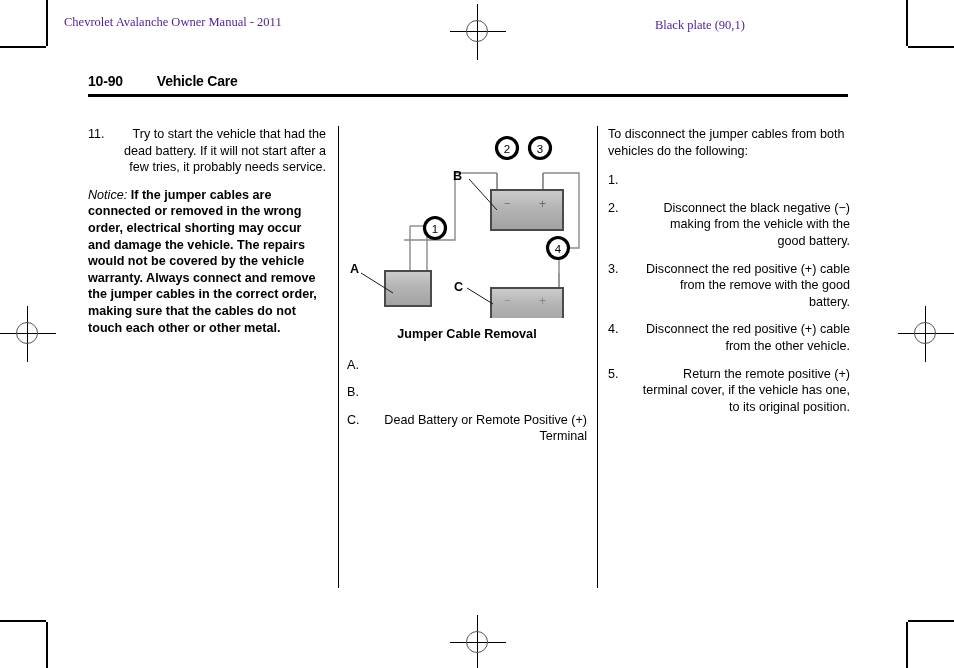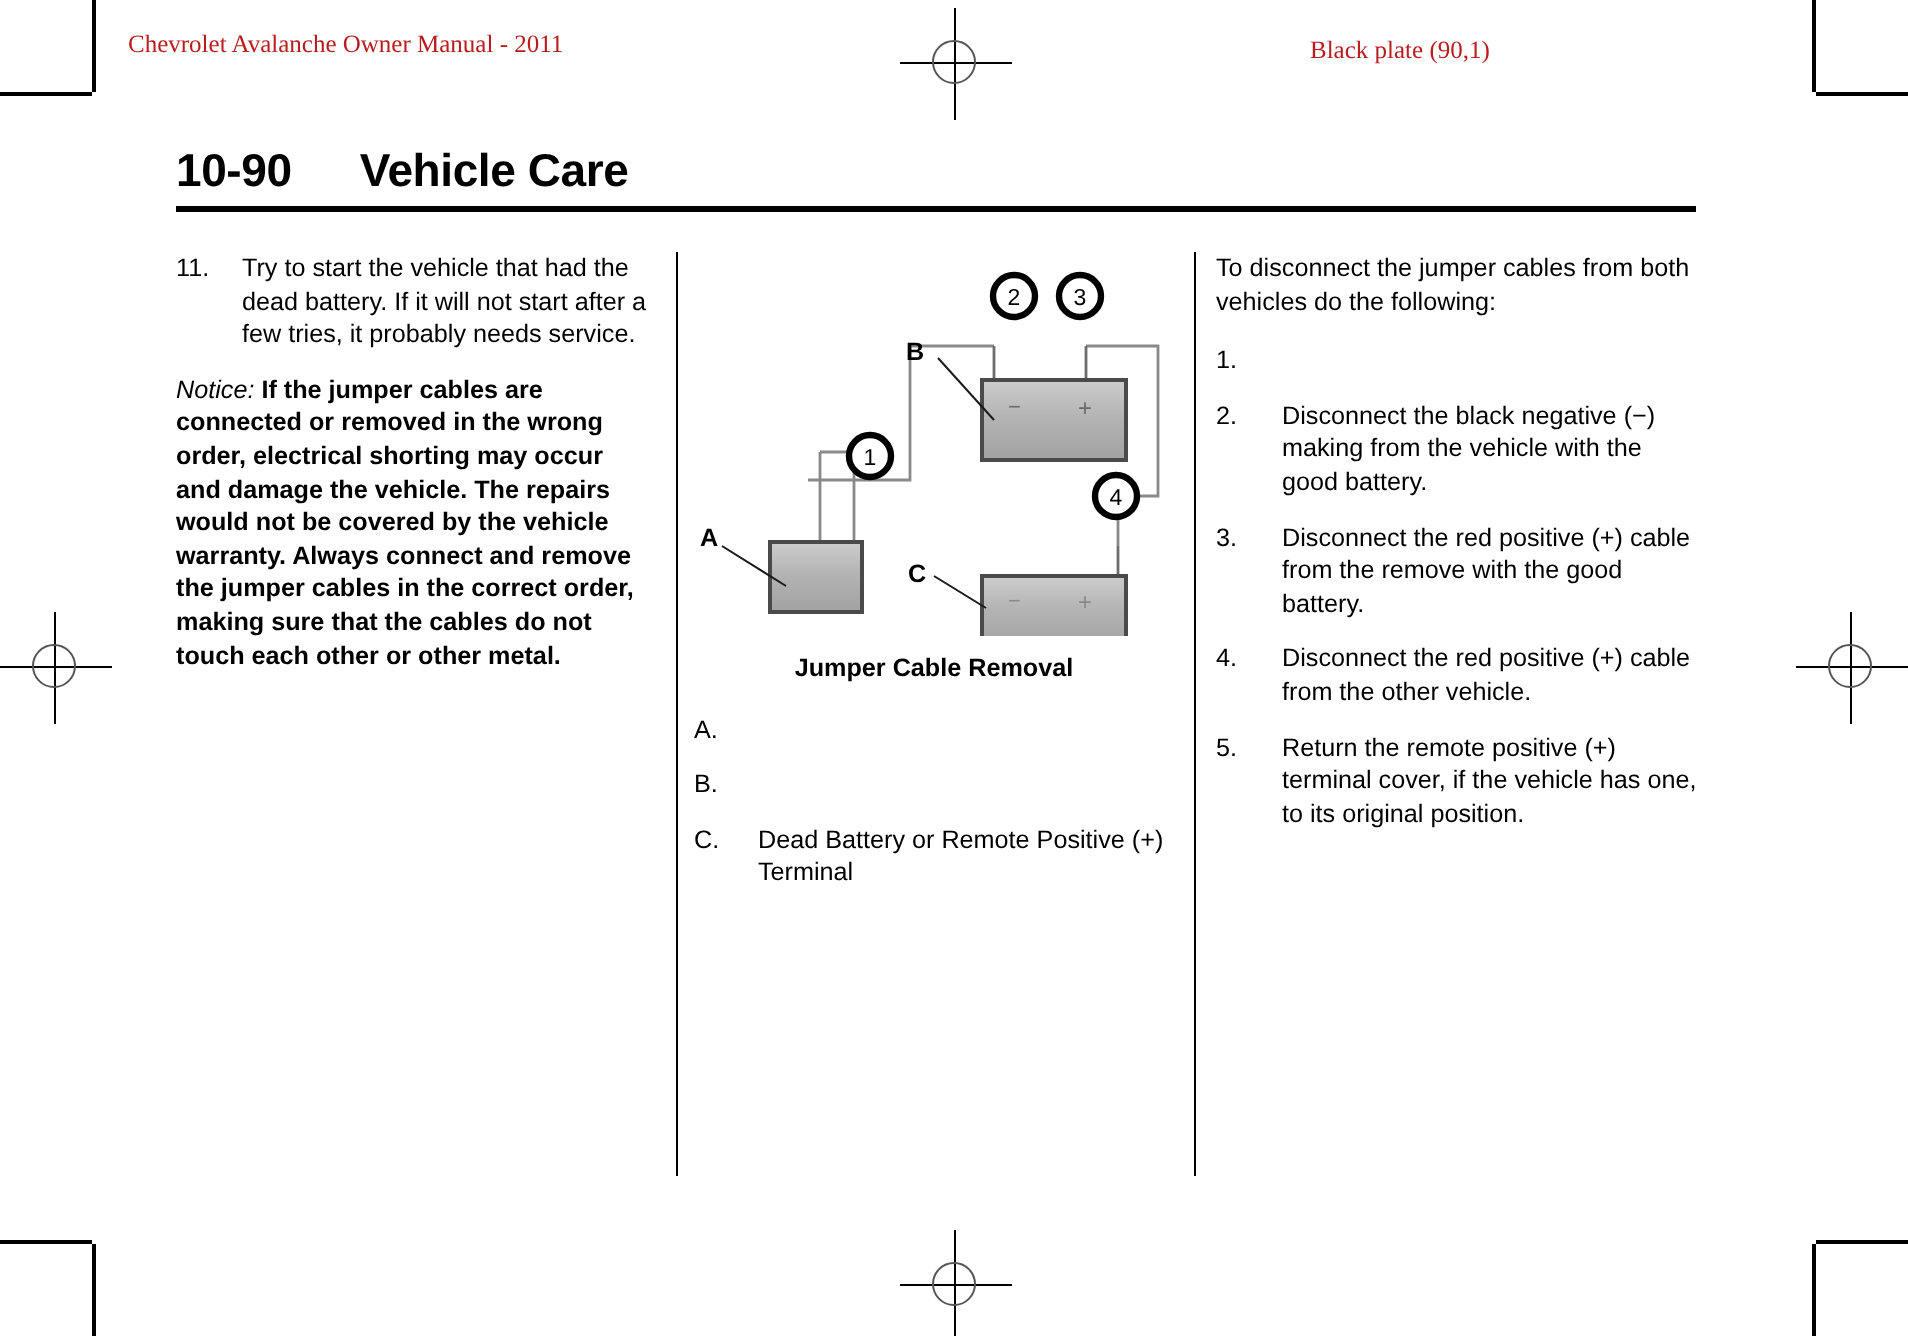--- a/index.html
+++ b/index.html
@@ -40,34 +40,34 @@
     left: 27px; top: 0;
     width: 1px; height: 56px;
     background: #000;
   }
 
   
   .running-head {
     position: absolute;
     font-family: "Liberation Serif", serif;
     font-size: 12.5px;
-    color: #b91c1c;
+    color: #4c1d95;
     white-space: nowrap;
   }
   .running-head.left  { left: 64px; top: 15px; }
   .running-head.right { left: 655px; top: 18px; }
 
   
   .page-title-wrap {
     position: absolute;
     left: 88px; top: 74px;
     width: 760px;
   }
   .page-title {
-    font-size: 23px;
+    font-size: 14px;
     font-weight: bold;
     letter-spacing: -0.2px;
     white-space: nowrap;
     line-height: 1.0;
   }
   .page-title .pt-num { margin-right: 34px; }
   .title-rule {
     margin-top: 6px;
     height: 3px;
     background: #000;
@@ -99,21 +99,21 @@
   
   .list-row {
     display: flex;
     margin-bottom: 11px;
   }
   .list-row .marker {
     flex: 0 0 auto;
     width: 33px;
   }
   .list-row .marker.letter { width: 32px; }
-  .list-row .body { flex: 1 1 auto; }
+  .list-row .body { flex: 1 1 auto; text-align: right; }
 
   .notice {
     font-weight: bold;
     margin-top: 9px;
   }
   .notice .notice-label {
     font-style: italic;
     font-weight: normal;
   }
 

